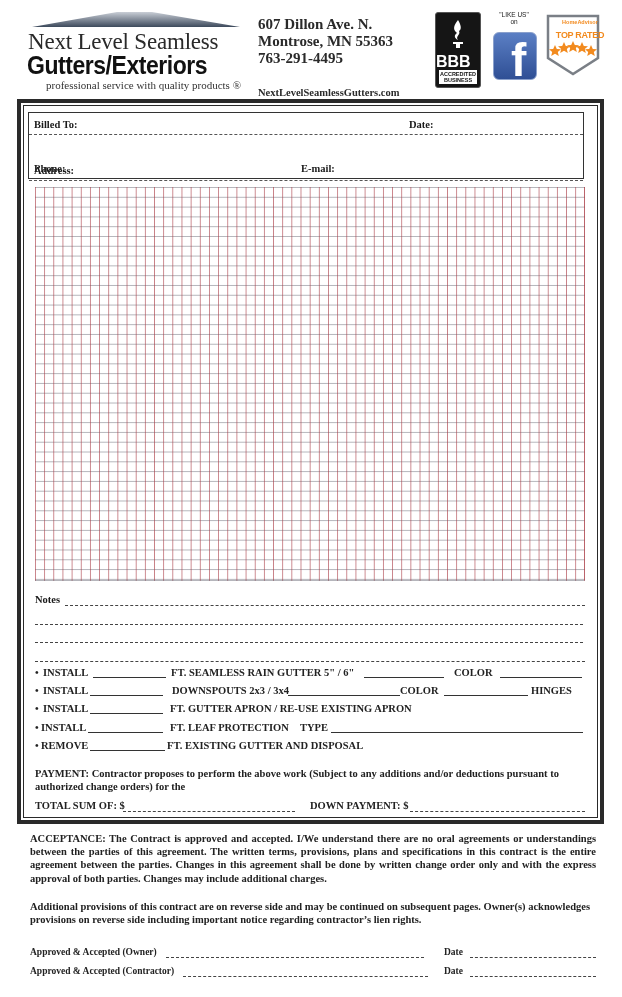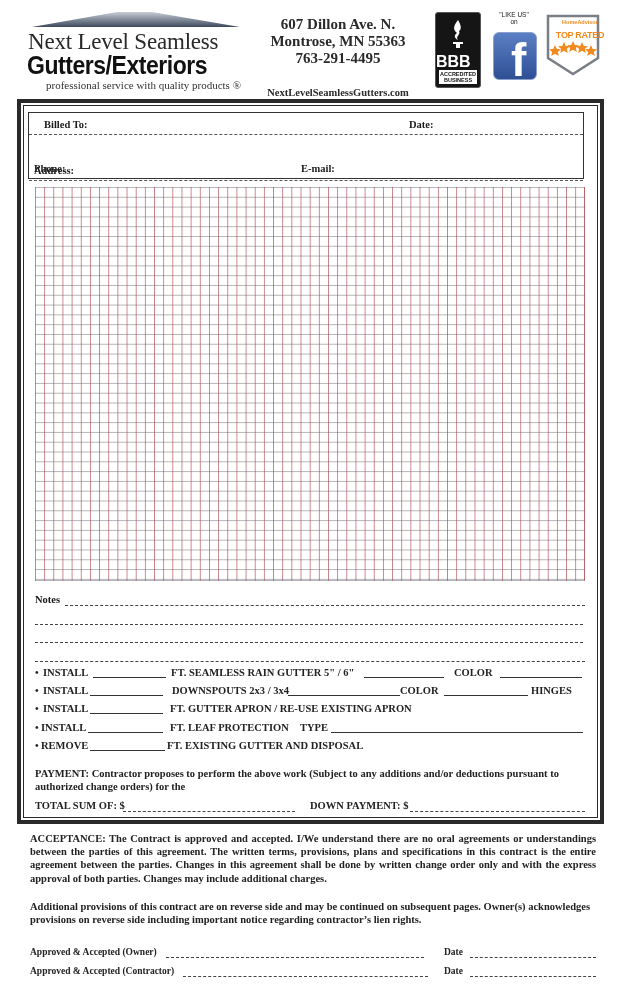--- a/index.html
+++ b/index.html
@@ -6,21 +6,21 @@
   html, body { width: 622px; height: 997px; background: #ffffff; overflow: hidden; }
   body { position: relative; font-family: "Liberation Serif", serif; color: #1a1a1a; }
 
   
   .logo { position: absolute; left: 22px; top: 8px; width: 225px; height: 80px; }
   .logo .roof { position: absolute; left: 10px; top: 2px; width: 208px; height: 18px; }
   .logo .name1 { position: absolute; left: 6px; top: 21px; font-family: "Liberation Serif", serif; font-size: 23px; color: #2a2a2a; white-space: nowrap; letter-spacing: -0.2px; }
   .logo .name2 { position: absolute; left: 5px; top: 43px; font-family: "Liberation Sans", sans-serif; font-weight: bold; font-size: 25px; color: #111; white-space: nowrap; transform: scaleX(0.92); transform-origin: left; letter-spacing: -0.5px; }
   .logo .tagline { position: absolute; left: 24px; top: 71px; font-size: 11px; color: #333; white-space: nowrap; }
 
-  .addr { position: absolute; left: 258px; top: 16px; width: 160px; text-align: center; font-weight: bold; color: #2a2a2a; }
+  .addr { position: absolute; left: 258px; top: 16px; width: 160px; text-align: left; font-weight: bold; color: #2a2a2a; }
   .addr .l { font-size: 15px; line-height: 17px; white-space: nowrap; }
   .addr .web { font-size: 10.5px; margin-top: 20px; white-space: nowrap; }
 
   .bbb { position: absolute; left: 435px; top: 12px; width: 46px; height: 76px; background: #151515; border: 1.5px solid #555; border-radius: 3px; }
   .bbb .flame { position: absolute; left: 13px; top: 6px; width: 18px; height: 30px; }
   .bbb .letters { position: absolute; left: 0; width: 100%; top: 40px; text-align: left; color: #fff; font-family: "Liberation Sans", sans-serif; font-weight: bold; font-size: 16px; }
   .bbb .acc { position: absolute; left: 3px; right: 3px; bottom: 3px; height: 14px; background: #fff; color: #111; font-family: "Liberation Sans", sans-serif; font-size: 5.5px; font-weight: bold; text-align: center; line-height: 6.5px; padding-top: 0.5px; }
 
   .fb { position: absolute; left: 489px; top: 12px; width: 50px; height: 72px; }
   .fb .like { position: absolute; left: 0; width: 100%; top: 0; text-align: center; font-family: "Liberation Sans", sans-serif; font-size: 6.5px; line-height: 6.5px; color: #222; }
@@ -135,21 +135,21 @@
   <div class="brand">HomeAdvisor</div>
   <div class="top">TOP RATED</div>
 </div>
 
 <div class="frame">
   <div class="frame-inner"></div>
 </div>
 
 <div class="info">
   <div class="row r1">
-    <span style="left:15px;text-align:center;">Billed To:</span>
+    <span style="left:5px;text-align:center;">Billed To:</span>
     <span style="left:75px;"></span>
     <span style="left:380px;">Date:</span>
     <span style="left:420px;"></span>
   </div>
   <div class="row r2">
     <span style="left:5px;">Address:</span>
     <span style="left:60px;"></span>
   </div>
   <div class="row r3">
     <span style="left:5px;">Phone:</span>

